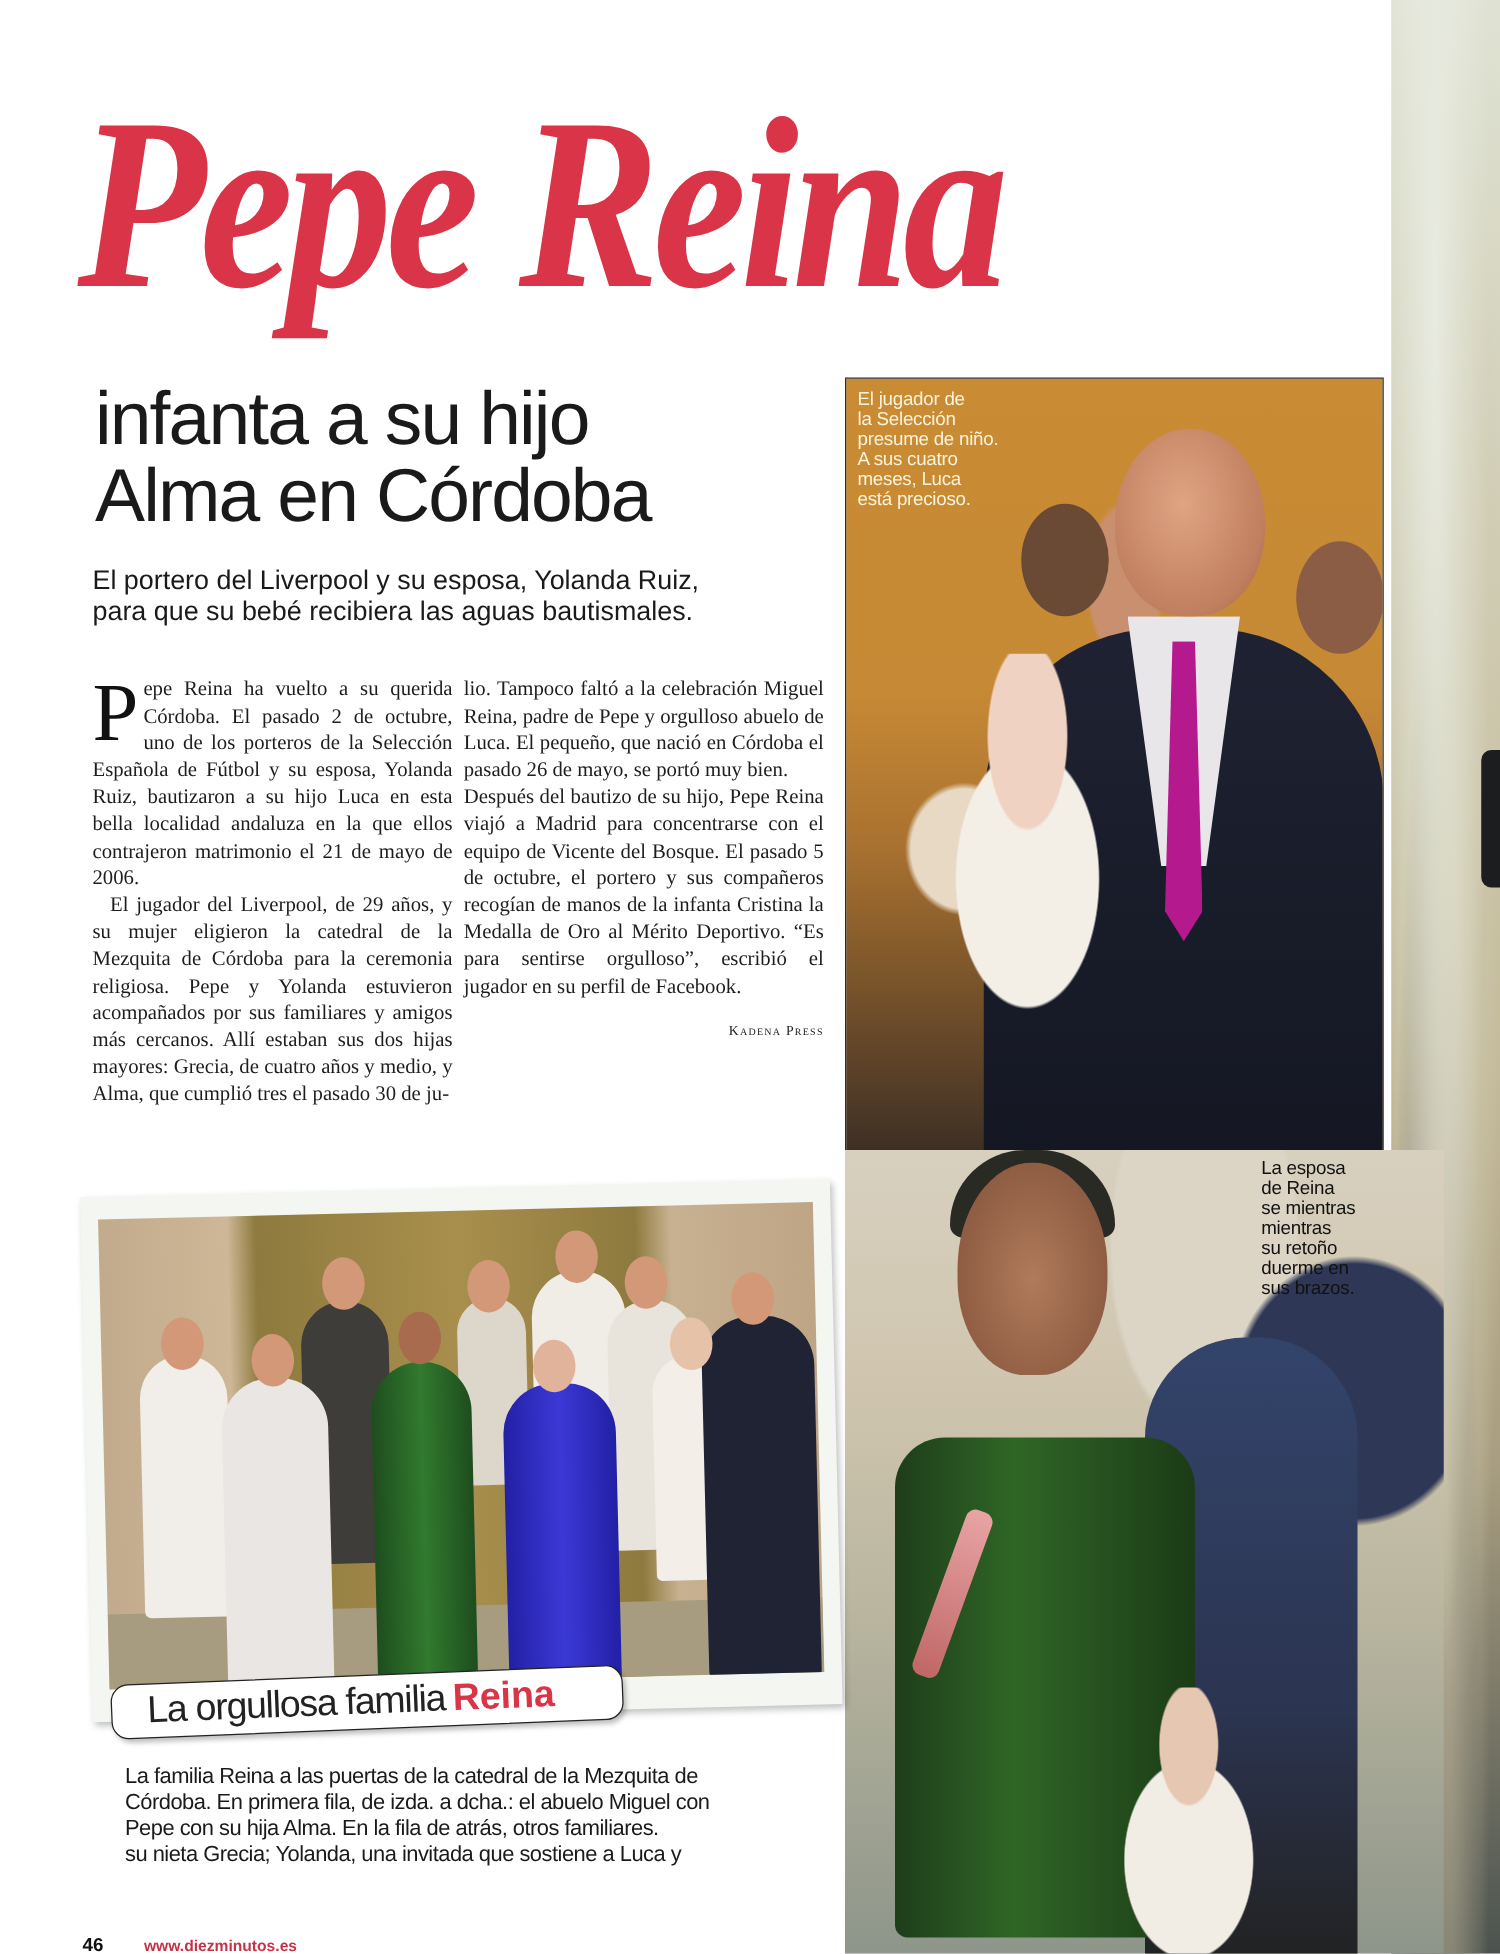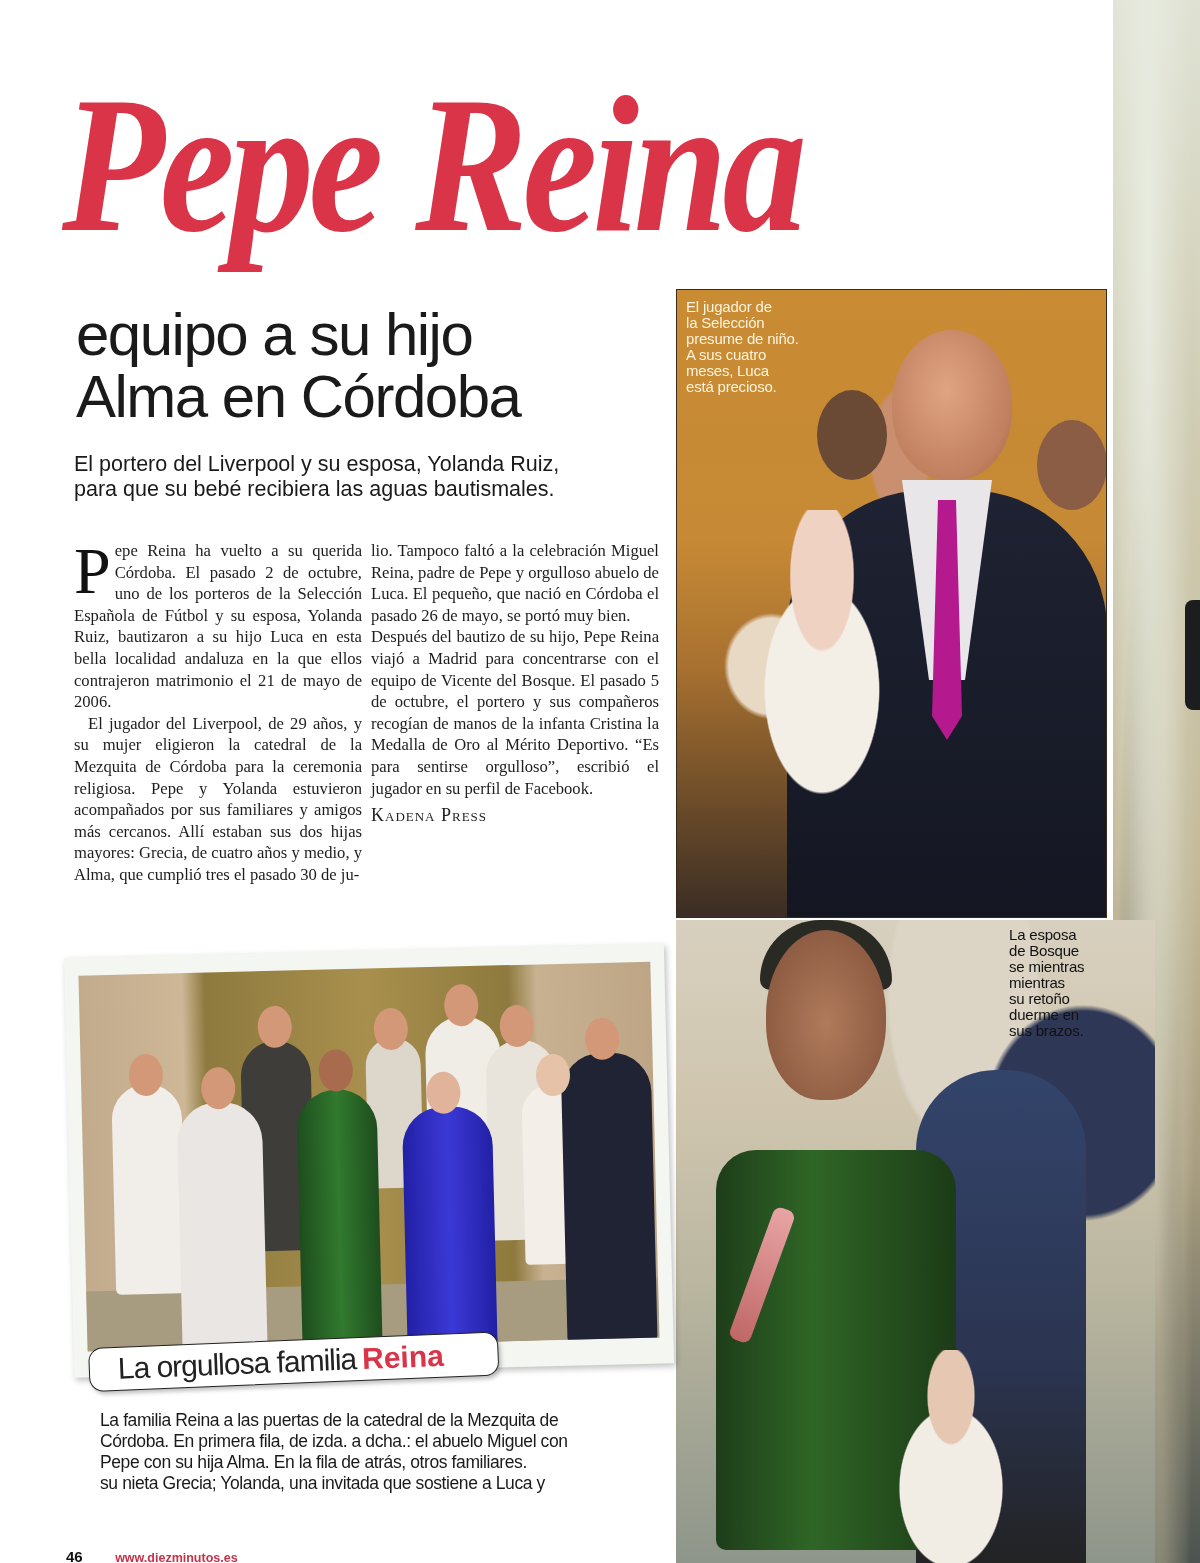--- a/index.html
+++ b/index.html
@@ -56,27 +56,27 @@
   .drop-cap {
     float: left; font-size: 66px; line-height: 54px; margin: 4px 4px 0 0;
     font-family: "Liberation Serif", serif; color: #111;
   }
   .subhead {
     font-family: "Liberation Sans", sans-serif; font-weight: bold;
     font-size: 18.5px; line-height: 21px; color: #111; margin: 20px 0 2px 0;
     text-align: left;
   }
   .credit {
-    text-align: left; font-variant: small-caps; letter-spacing: 1px;
-    font-size: 18px; margin-top: 6px;
+    text-align: right; font-variant: small-caps; letter-spacing: 1px;
+    font-size: 11px; margin-top: 16px;
   }
 
   
   .photo-1 {
-    position: absolute; left: 676px; top: 289px; width: 431px; height: 629px;
+    position: absolute; left: 676px; top: 302px; width: 431px; height: 629px;
     overflow: hidden; border: 1px solid #3a2a1a;
     background:
       radial-gradient(ellipse at 52% 26%, #c98f6e 0 9%, transparent 10%),
       radial-gradient(ellipse at 22% 60%, #e8d9c4 0 9%, transparent 10%),
       radial-gradient(ellipse at 40% 70%, #f3ede2 0 14%, transparent 15%),
       radial-gradient(ellipse at 62% 70%, #1a1d2c 0 30%, transparent 31%),
       linear-gradient(180deg, #c98c33 0%, #c68935 40%, #a87130 60%, #3a2d24 100%);
   }
   .photo-1 .suit {
     position: absolute; left: 110px; top: 200px; width: 320px; height: 430px;
@@ -214,21 +214,21 @@
 </head>
 <body>
 
 <div class="bleed-strip">
   <div class="figure-hint"></div>
 </div>
 
 <h1 class="main-title">Pepe Reina</h1>
 
 <div class="subtitle">
-  <span>equipo a su hijo</span>
+  <span>infanta a su hijo</span>
   <span>Alma en Córdoba</span>
 </div>
 
 <div class="lead">
   <span>El portero del Liverpool y su esposa, Yolanda Ruiz,</span>
   <span>para que su bebé recibiera las aguas bautismales.</span>
 </div>
 
 <div class="col col-1">
   <p>
@@ -264,21 +264,21 @@
 
 <div class="photo-2">
   <div class="man"></div>
   <div class="dress"></div>
   <div class="hair"></div>
   <div class="head"></div>
   <div class="fan"></div>
   <div class="baby"></div>
   <div class="caption-overlay caption-2">
     <span>La esposa</span>
-    <span>de Bosque</span>
+    <span>de Reina</span>
     <span>se mientras</span>
     <span>mientras</span>
     <span>su retoño</span>
     <span>duerme en</span>
     <span>sus brazos.</span>
   </div>
 </div>
 
 <div class="family-frame">
   <div class="family-photo">

